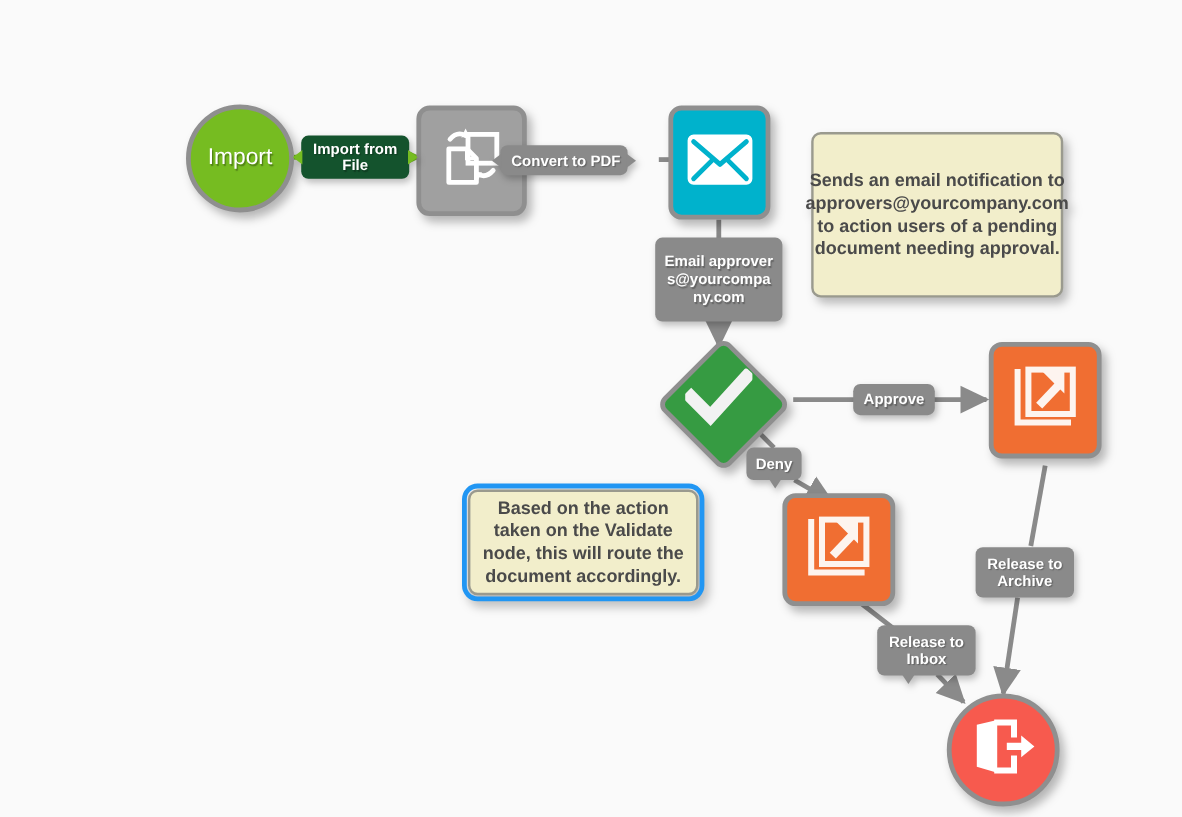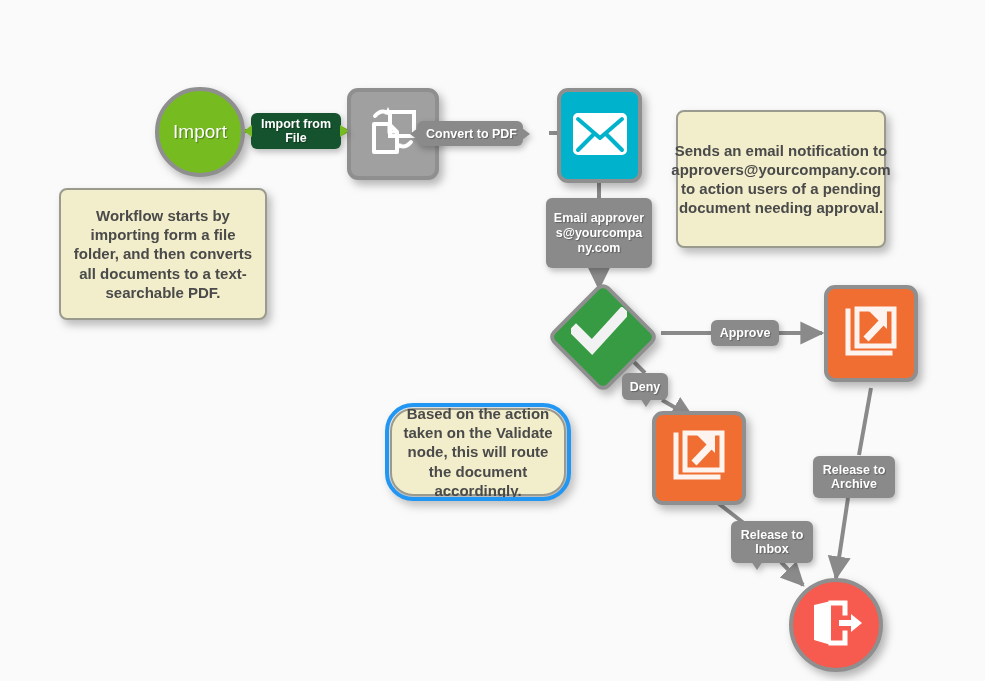--- a/index.html
+++ b/index.html
@@ -315,25 +315,22 @@
 
   <div class="edge-label gray" style="left:813px; top:456px; width:82px; height:42px;">
     <span>Release to Archive</span>
   </div>
 
   <div class="edge-label gray" style="left:731px; top:521px; width:82px; height:42px;">
     <span>Release to Inbox</span>
     <span class="tail tail-gray-bottom-l"></span>
   </div>
 
-  <div class="note" style="left:59px; top:188px; width:208px; height:132px;">
-    <span>Workflow starts by importing form a file folder, and then converts all documents to a text-searchable PDF.</span>
-  </div>
 
   <div class="note" style="left:676px; top:110px; width:210px; height:138px;">
     <span>Sends an email notification to approvers@yourcompany.com to action users of a pending document needing approval.</span>
   </div>
 
-  <div class="note selected" style="left:390px; top:408px; width:176px; height:88px;border-radius:23px;">
+  <div class="note selected" style="left:390px; top:408px; width:192px; height:88px;">
     <span>Based on the action taken on the Validate node, this will route the document accordingly.</span>
   </div>
 
 </div>
 
 </body></html>

